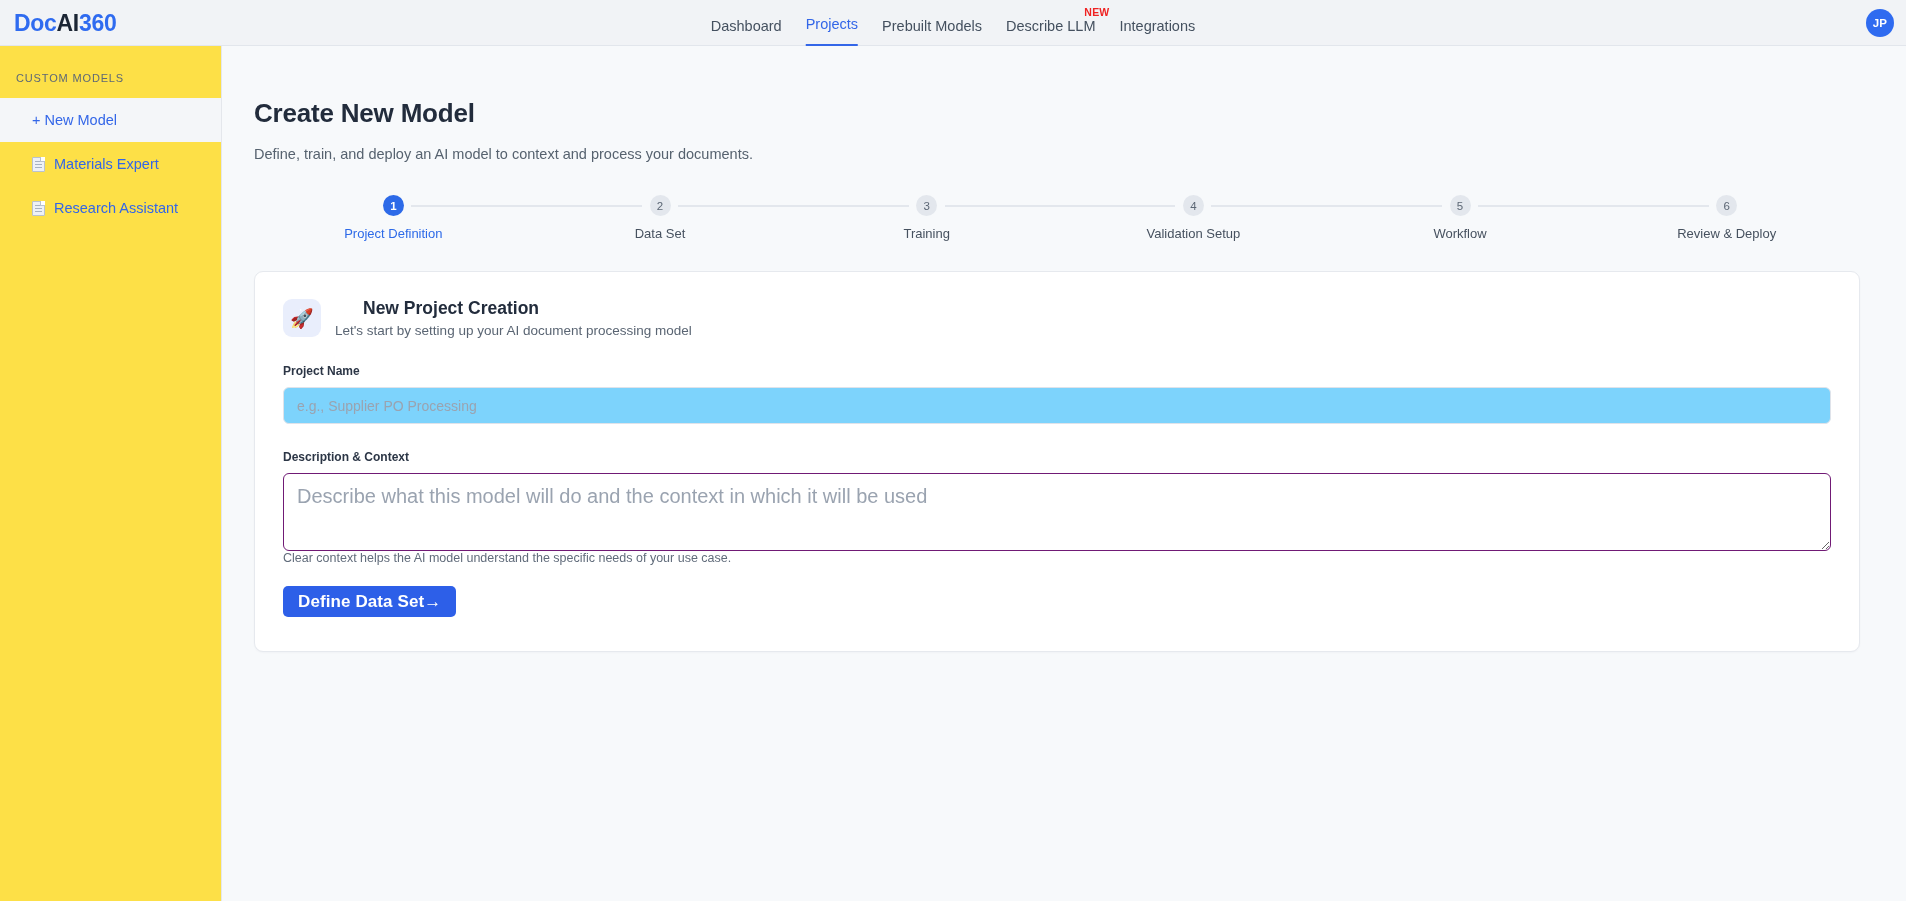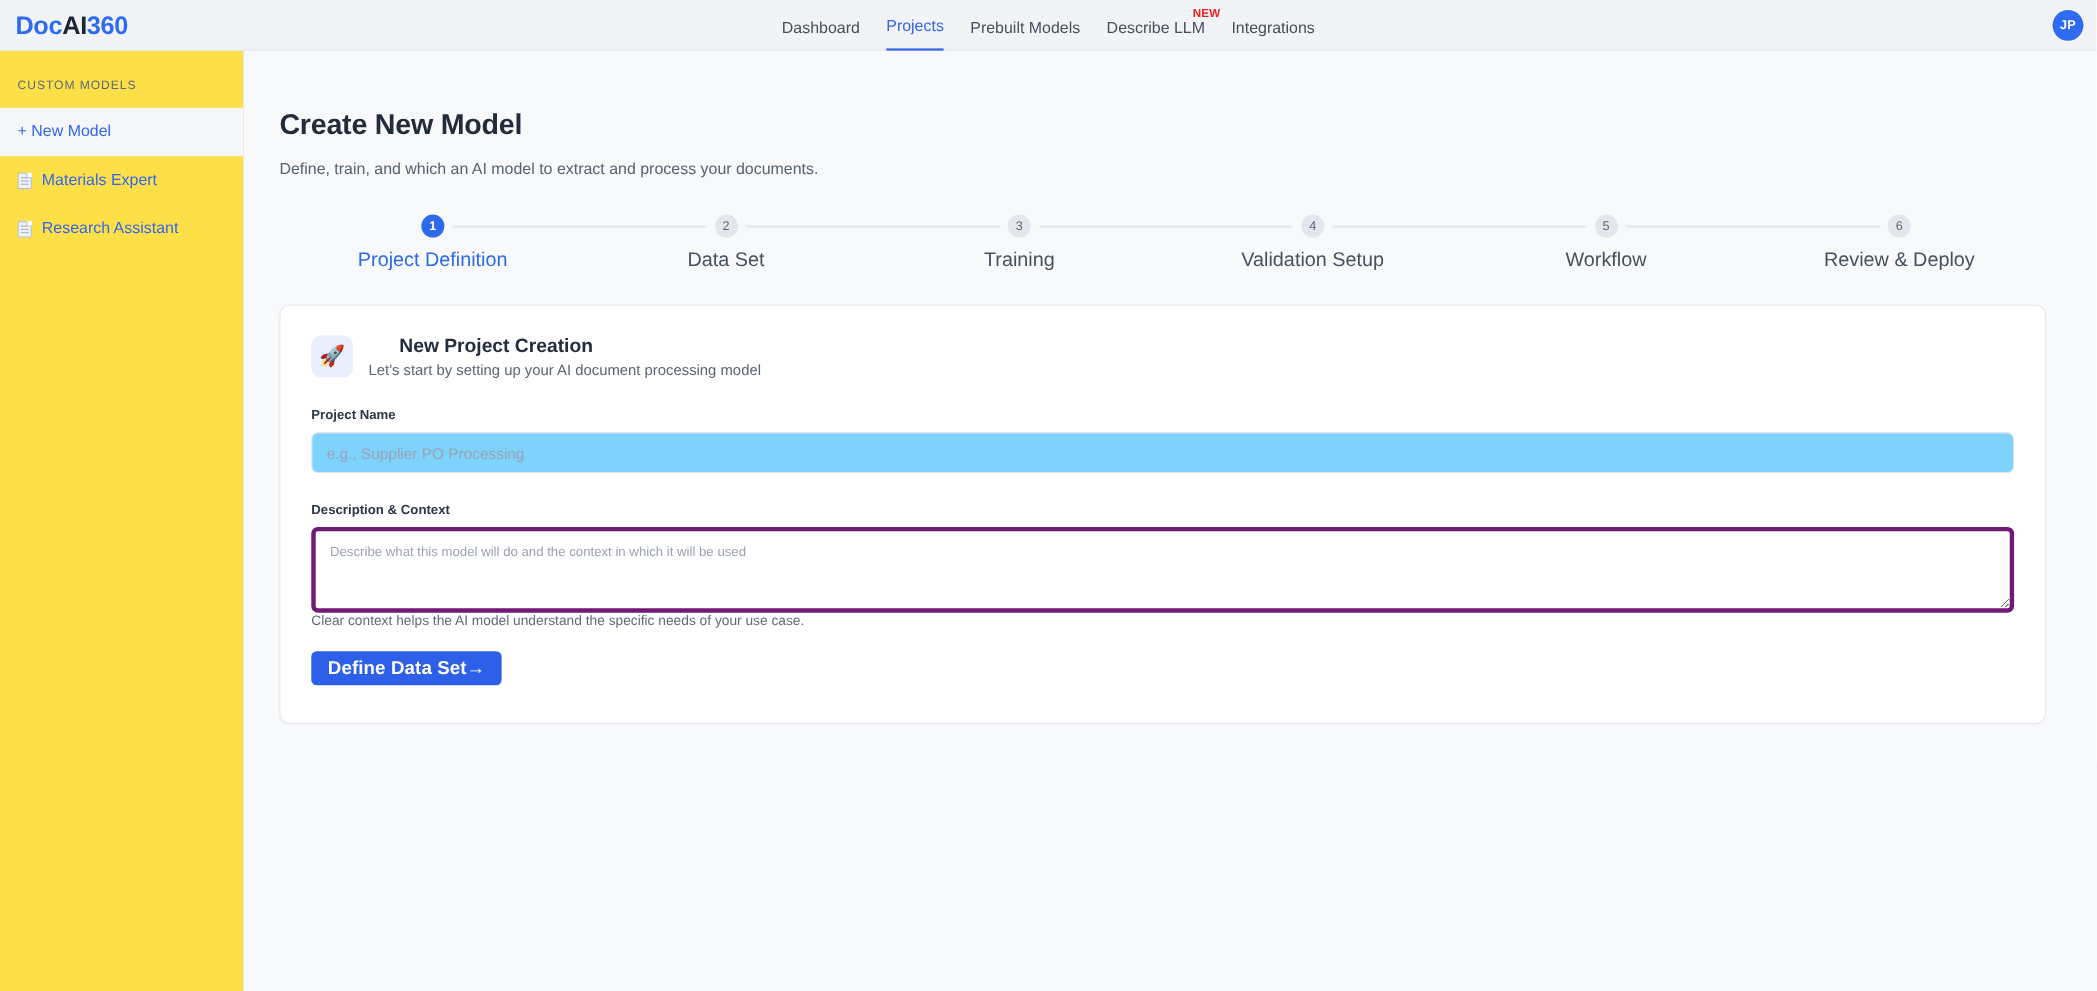--- a/index.html
+++ b/index.html
@@ -105,21 +105,21 @@
     color: #5d6876;
     padding: 0 16px 0 16px;
     margin-bottom: 14px;
     font-weight: 400;
   }
   .side-item {
     display: flex;
     align-items: center;
     gap: 9px;
     height: 44px;
-    padding: 0 16px;
+    padding: 0 32px;
     font-size: 14.5px;
     color: #3366e8;
     cursor: pointer;
   }
   .side-item.highlight { background: #f4f6f9; }
   .doc-icon {
     width: 13px;
     height: 15px;
     flex: 0 0 13px;
     position: relative;
@@ -191,21 +191,21 @@
     z-index: 2;
     cursor: pointer;
   }
   .step.active .step-circle {
     background: #2d6ae8;
     color: #ffffff;
     font-weight: 600;
   }
   .step-label {
     margin-top: 10px;
-    font-size: 18px;
+    font-size: 13px;
     color: #46515f;
     white-space: nowrap;
   }
   .step.active .step-label {
     color: #2d6ae8;
   }
   .step-line {
     position: absolute;
     top: 10px;
     left: calc(50% + 18px);
@@ -270,24 +270,24 @@
     font-family: "Liberation Sans", sans-serif;
     color: #2c3646;
     background: #7dd3fc;
     outline: none;
   }
   .text-input::placeholder { color: #9aa3b0; }
 
   .text-area {
     width: 100%;
     height: 78px;
-    border: 4px solid #701a75;
+    border: 1px solid #701a75;
     border-radius: 6px;
     padding: 11px 13px;
-    font-size: 12px;
+    font-size: 20px;
     font-family: "Liberation Sans", sans-serif;
     color: #2c3646;
     background: #fff;
     outline: none;
     resize: vertical;
     display: block;
   }
   .text-area::placeholder { color: #9aa3b0; }
 
   .hint {
@@ -355,21 +355,21 @@
     </div>
 
     <div class="side-item">
       <span class="doc-icon"></span>
       <span>Research Assistant</span>
     </div>
   </aside>
 
   <main class="main">
     <h1 class="page-title">Create New Model</h1>
-    <p class="page-sub">Define, train, and which an AI model to extract and process your documents.</p>
+    <p class="page-sub">Define, train, and deploy an AI model to context and process your documents.</p>
 
     <div class="stepper">
       <div class="step active">
         <div class="step-line"></div>
         <div class="step-circle">1</div>
         <div class="step-label">Project Definition</div>
       </div>
       <div class="step">
         <div class="step-line"></div>
         <div class="step-circle">2</div>

